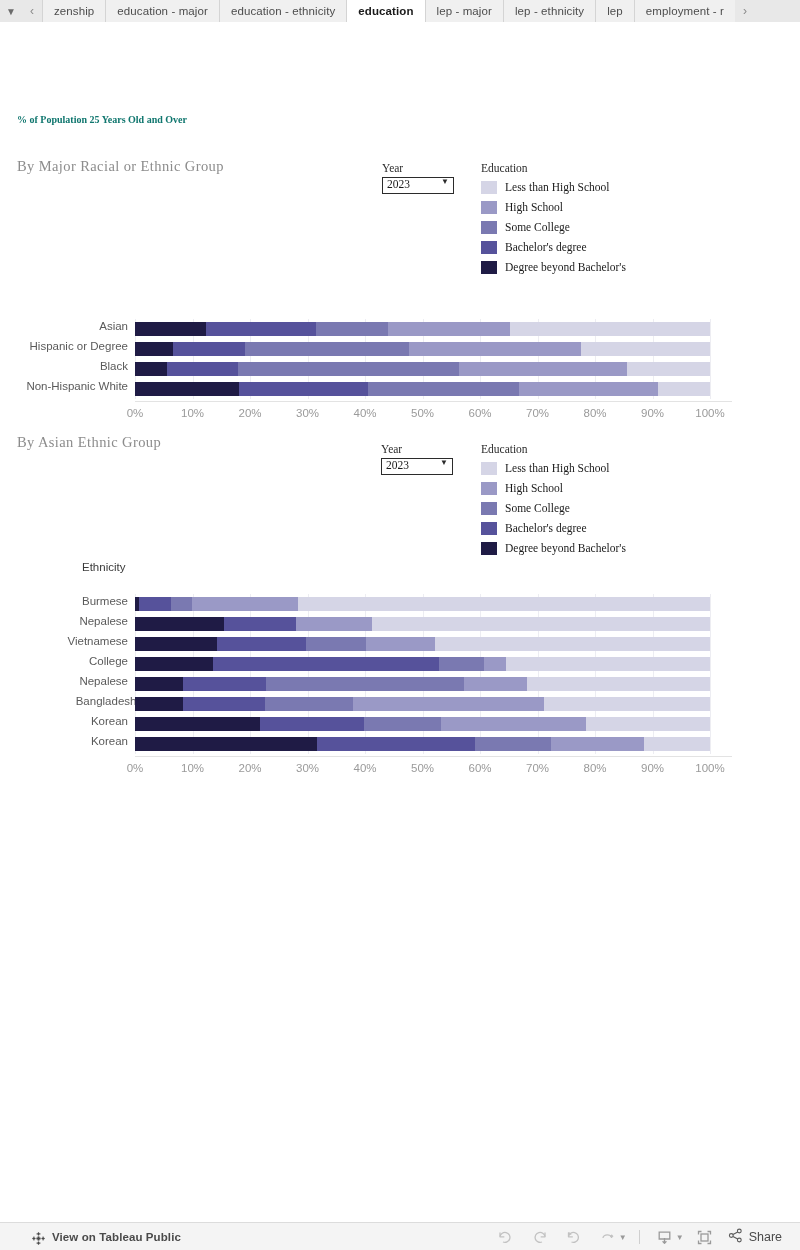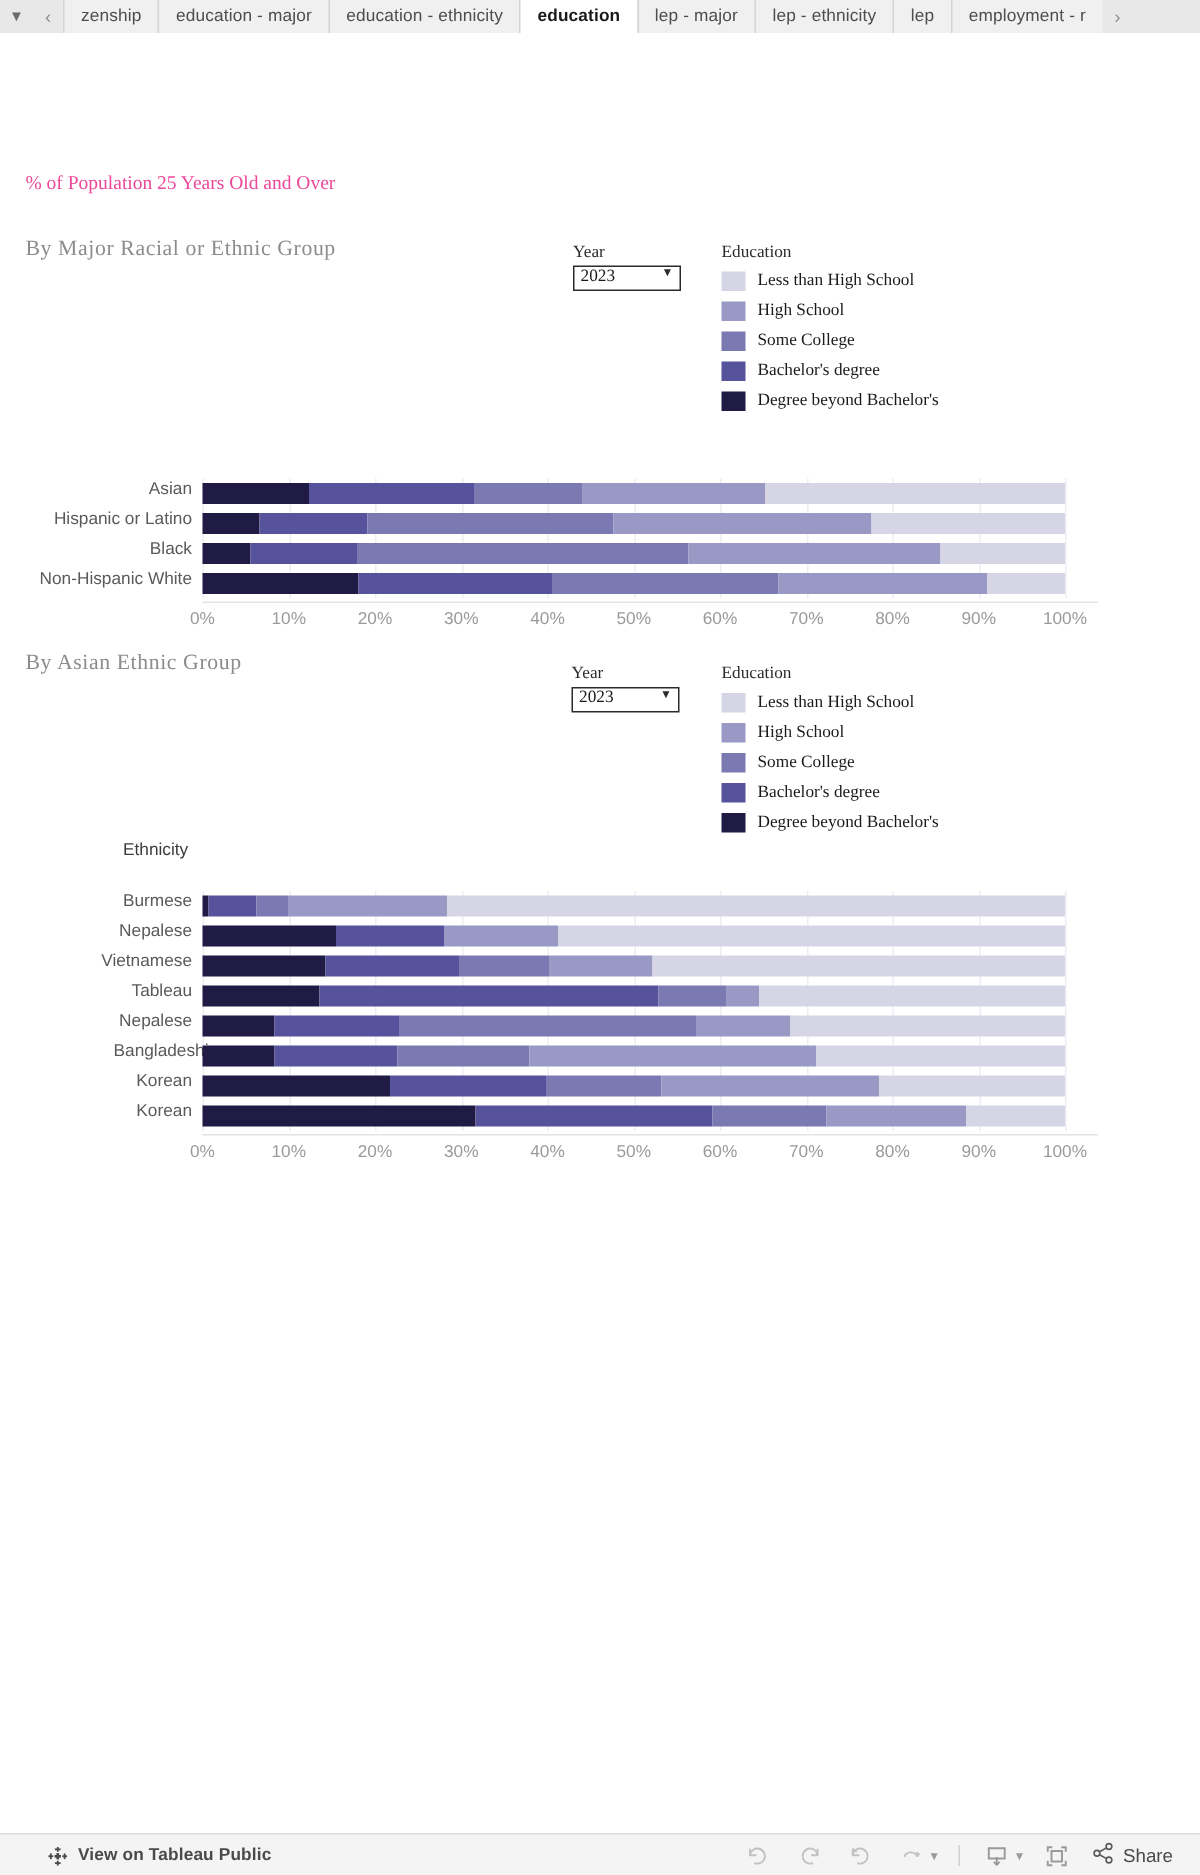--- a/index.html
+++ b/index.html
@@ -59,22 +59,23 @@
     font-weight:bold;
     font-size:19.5px;
     line-height:26px;
     color:#0d0d0d;
     text-align:justify;
     text-align-last:left;
   }
   .subtitle{
     position:absolute;left:17px;top:92px;
     font-family:"Liberation Serif", serif;
-    font-size:13px;
-    color:#ec4899;
+    font-size:10px;
+    color:#0f766e;
+    font-weight:bold;
   }
   .sectiontitle{
     position:absolute;
     font-family:"Liberation Serif", serif;
     font-size:14.5px;
     color:#8c8c8c;
     letter-spacing:0.4px;
   }
 
   
@@ -258,21 +259,21 @@
         <div class="gridline" style="left: 652.5px; top: 19px; height: 80px;"></div>
         <div class="gridline" style="left: 710px; top: 19px; height: 80px;"></div>
         <div class="rowlabel" style="left: 0px; width: 128px; top: 20px;">Asian</div>
         <div class="bar" style="left: 135px; top: 22px; width: 575px; height: 14px;">
           <div class="seg" style="width: 70.725px; background: rgb(31, 27, 69);"></div>
           <div class="seg" style="width: 109.825px; background: rgb(86, 82, 155);"></div>
           <div class="seg" style="width: 72.45px; background: rgb(122, 121, 177);"></div>
           <div class="seg" style="width: 122.475px; background: rgb(154, 153, 198);"></div>
           <div class="seg" style="width: 199.525px; background: rgb(213, 213, 230);"></div>
         </div>
-        <div class="rowlabel" style="left: 0px; width: 128px; top: 40px;">Hispanic or Latino</div>
+        <div class="rowlabel" style="left: 0px; width: 128px; top: 40px;">Hispanic or Degree</div>
         <div class="bar" style="left: 135px; top: 42px; width: 575px; height: 14px;">
           <div class="seg" style="width: 37.95px; background: rgb(31, 27, 69);"></div>
           <div class="seg" style="width: 71.875px; background: rgb(86, 82, 155);"></div>
           <div class="seg" style="width: 163.875px; background: rgb(122, 121, 177);"></div>
           <div class="seg" style="width: 172.5px; background: rgb(154, 153, 198);"></div>
           <div class="seg" style="width: 128.8px; background: rgb(213, 213, 230);"></div>
         </div>
         <div class="rowlabel" style="left: 0px; width: 128px; top: 60px;">Black</div>
         <div class="bar" style="left: 135px; top: 62px; width: 575px; height: 14px;">
           <div class="seg" style="width: 32.2px; background: rgb(31, 27, 69);"></div>
@@ -371,21 +372,21 @@
           <div class="seg" style="width: 338.1px; background: rgb(213, 213, 230);"></div>
         </div>
         <div class="rowlabel" style="left: 0px; width: 128px; top: 61px;">Vietnamese</div>
         <div class="bar" style="left: 135px; top: 63px; width: 575px; height: 14px;">
           <div class="seg" style="width: 81.65px; background: rgb(31, 27, 69);"></div>
           <div class="seg" style="width: 89.125px; background: rgb(86, 82, 155);"></div>
           <div class="seg" style="width: 60.375px; background: rgb(122, 121, 177);"></div>
           <div class="seg" style="width: 68.425px; background: rgb(154, 153, 198);"></div>
           <div class="seg" style="width: 275.425px; background: rgb(213, 213, 230);"></div>
         </div>
-        <div class="rowlabel" style="left: 0px; width: 128px; top: 81px;">Tableau</div>
+        <div class="rowlabel" style="left: 0px; width: 128px; top: 81px;">College</div>
         <div class="bar" style="left: 135px; top: 83px; width: 575px; height: 14px;">
           <div class="seg" style="width: 78.2px; background: rgb(31, 27, 69);"></div>
           <div class="seg" style="width: 225.975px; background: rgb(86, 82, 155);"></div>
           <div class="seg" style="width: 44.85px; background: rgb(122, 121, 177);"></div>
           <div class="seg" style="width: 22.425px; background: rgb(154, 153, 198);"></div>
           <div class="seg" style="width: 203.55px; background: rgb(213, 213, 230);"></div>
         </div>
         <div class="rowlabel" style="left: 0px; width: 128px; top: 101px;">Nepalese</div>
         <div class="bar" style="left: 135px; top: 103px; width: 575px; height: 14px;">
           <div class="seg" style="width: 47.725px; background: rgb(31, 27, 69);"></div>

